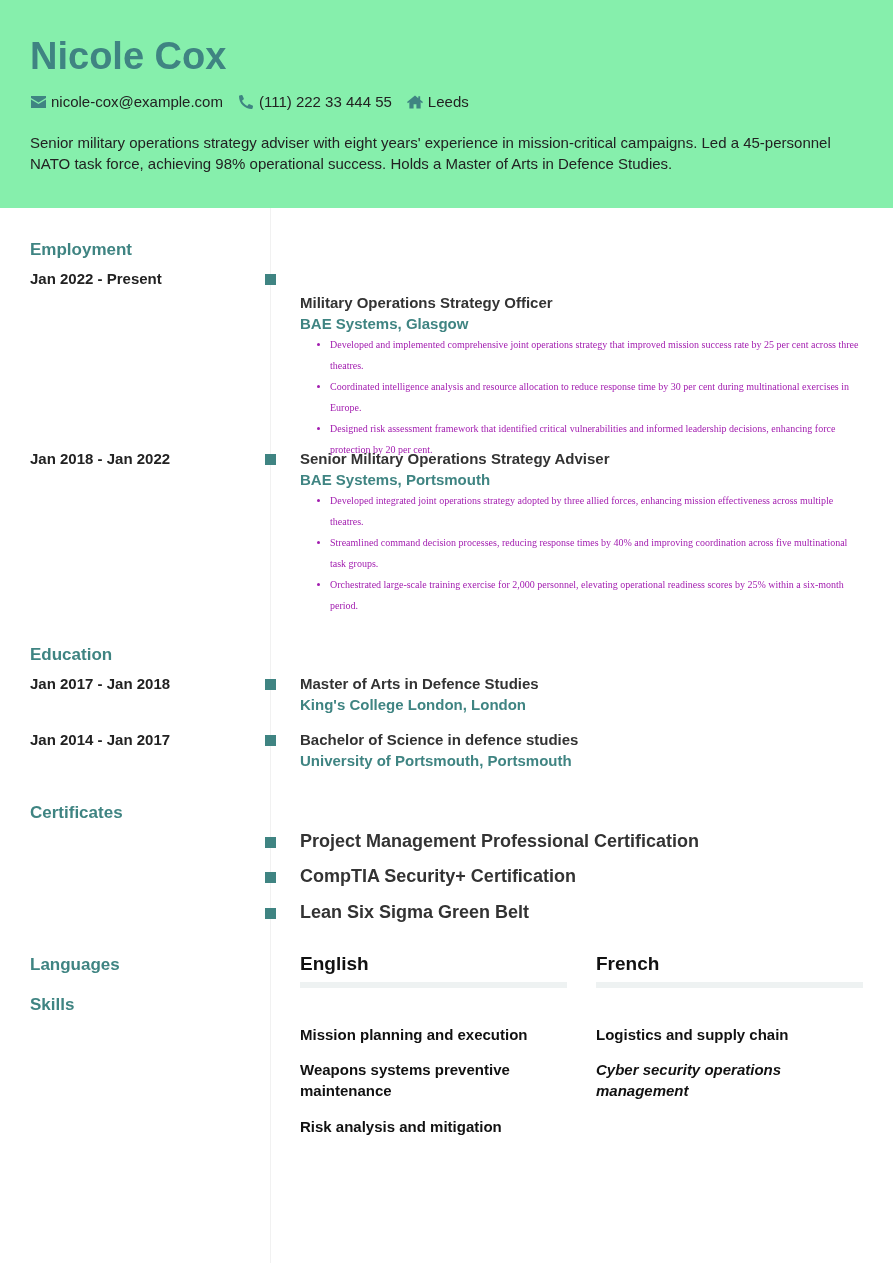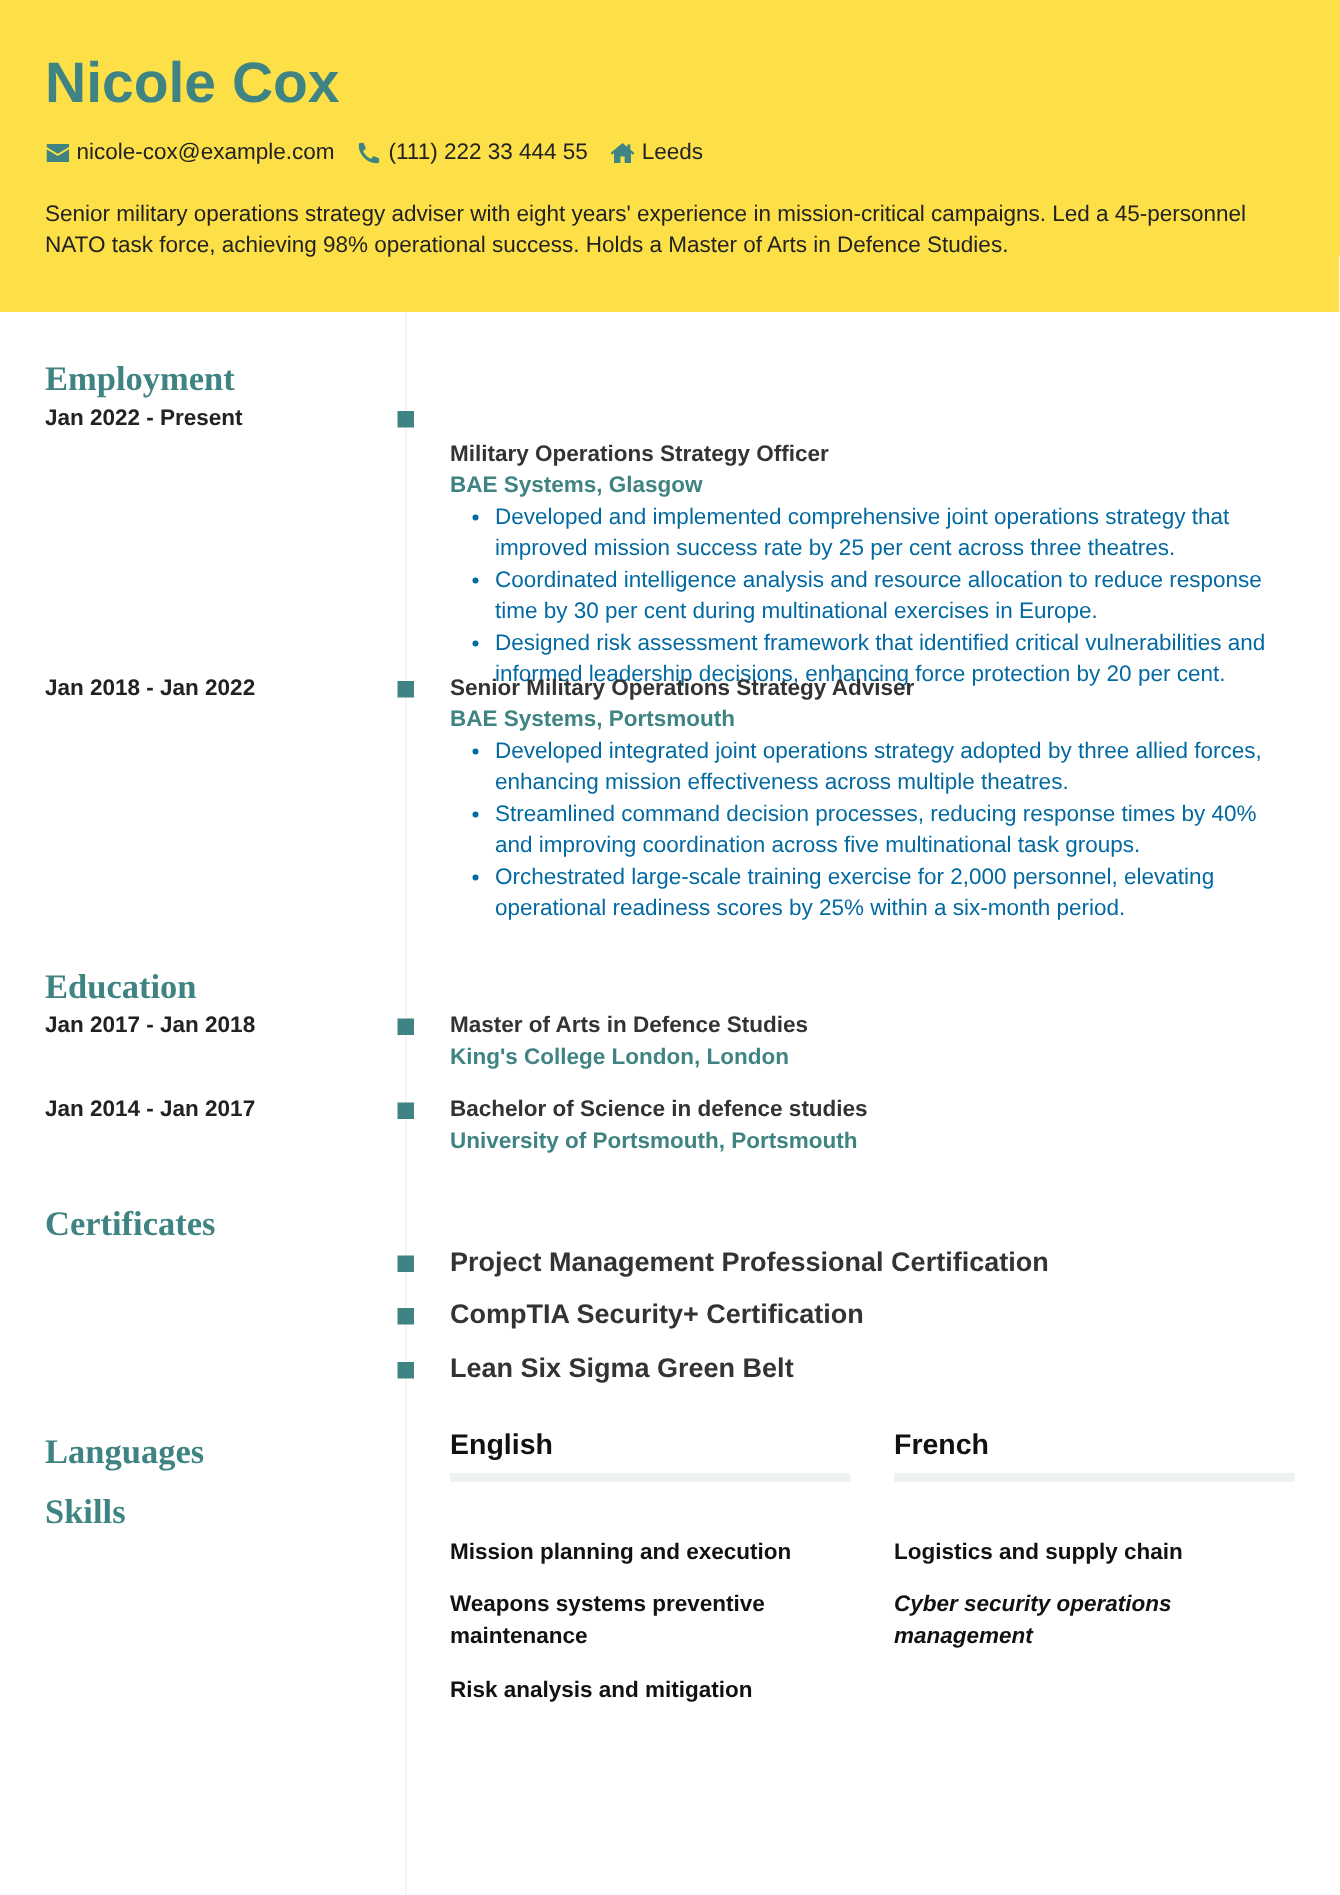--- a/index.html
+++ b/index.html
@@ -1,36 +1,36 @@
 <!DOCTYPE html>
 <html><head>
 <meta charset="utf-8">
 <style>
   * { box-sizing: border-box; margin: 0; padding: 0; }
   html, body { width: 893px; height: 1263px; background: #ffffff; }
   body { font-family: "Liberation Sans", sans-serif; color: #222; position: relative; overflow: hidden; }
 
-  .header { background: #fde047; height: 208px; padding: 34px 40px 0 30px; }
+  .header { background: #86efac; height: 208px; padding: 34px 40px 0 30px; }
   .name { font-size: 38px; font-weight: bold; color: #3f8482; line-height: 44px; }
   .contacts { display: flex; align-items: center; margin-top: 15px; font-size: 15px; color: #222; }
   .contact { display: flex; align-items: center; margin-right: 15px; }
   .contact .ico { display: inline-flex; width: 16px; height: 14px; margin-right: 5px; align-items: center; justify-content: center; }
   .contact .ico svg { fill: #3f8482; }
   .summary { margin-top: 22px; font-size: 15px; line-height: 21px; color: #222; }
 
   .divider { position: absolute; left: 270px; top: 208px; bottom: 0; width: 1px; background: #f1f1f1; }
-  .sec-title { position: absolute; left: 30px; font-size: 23px; font-weight: bold; color: #3f8482; font-family: Liberation Serif, serif; }
+  .sec-title { position: absolute; left: 30px; font-size: 17px; font-weight: bold; color: #3f8482; }
   .entry { position: absolute; left: 0; width: 893px; }
   .date { position: absolute; left: 30px; font-size: 15px; font-weight: bold; color: #222; line-height: 21px; }
   .marker { position: absolute; left: 265px; width: 11px; height: 11px; background: #3f8482; }
   .content { position: absolute; left: 300px; width: 563px; }
   .role { font-size: 15px; font-weight: bold; color: #333; line-height: 21px; }
   .org { font-size: 15px; font-weight: bold; color: #3f8482; line-height: 21px; }
   ul.bullets { list-style: disc; padding-left: 30px; margin-top: 0; }
-  ul.bullets li { font-size: 15px; line-height: 21px; color: #0369a1; }
+  ul.bullets li { font-size: 10px; line-height: 21px; color: #a21caf; font-family: Liberation Serif, serif; }
 
   .cert { font-size: 18px; font-weight: bold; color: #333; line-height: 21px; }
 
   .lang { position: absolute; width: 267px; }
   .lang-name { font-size: 19px; font-weight: bold; color: #111; line-height: 21px; }
   .lang-bar { margin-top: 8px; height: 6px; background: #eef2f2; position: relative; }
   .lang-fill { position: absolute; left: 0; top: 0; bottom: 0; background: #3f8482; }
 
   .skill { position: absolute; width: 250px; font-size: 15px; font-weight: bold; color: #111; line-height: 21px; }
 </style>

